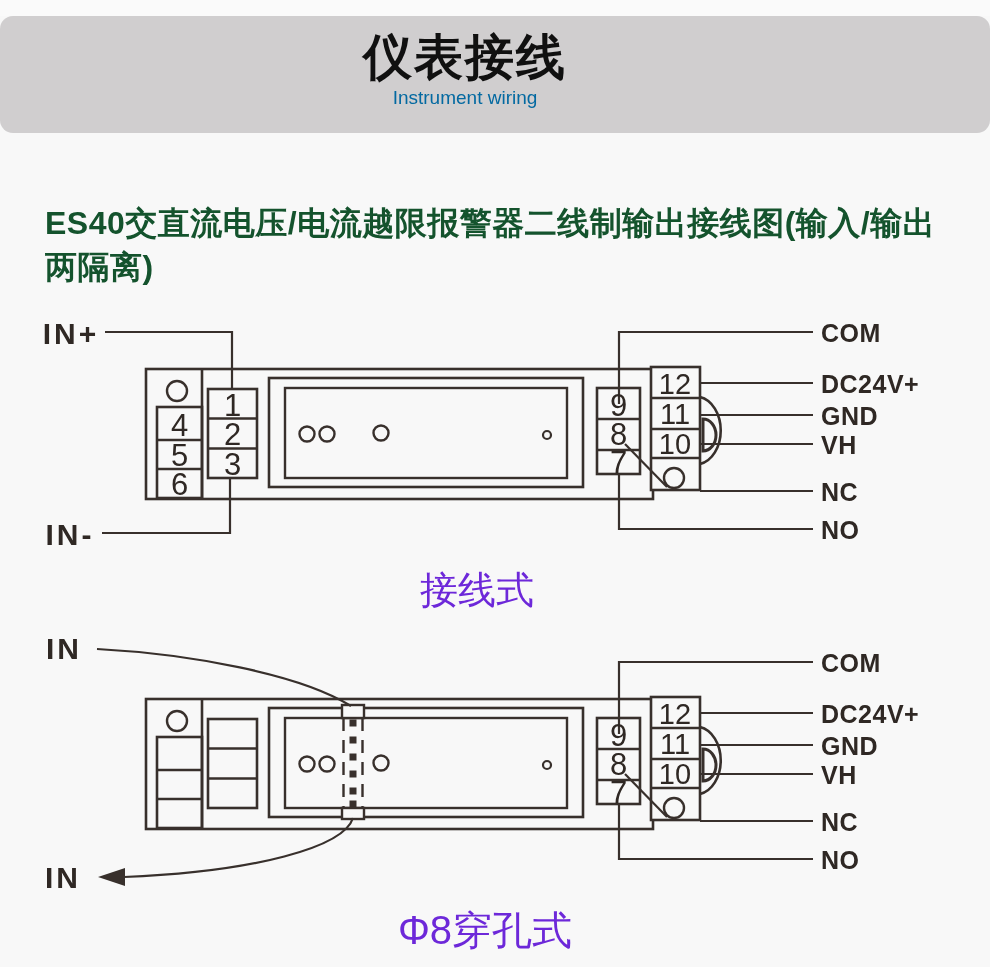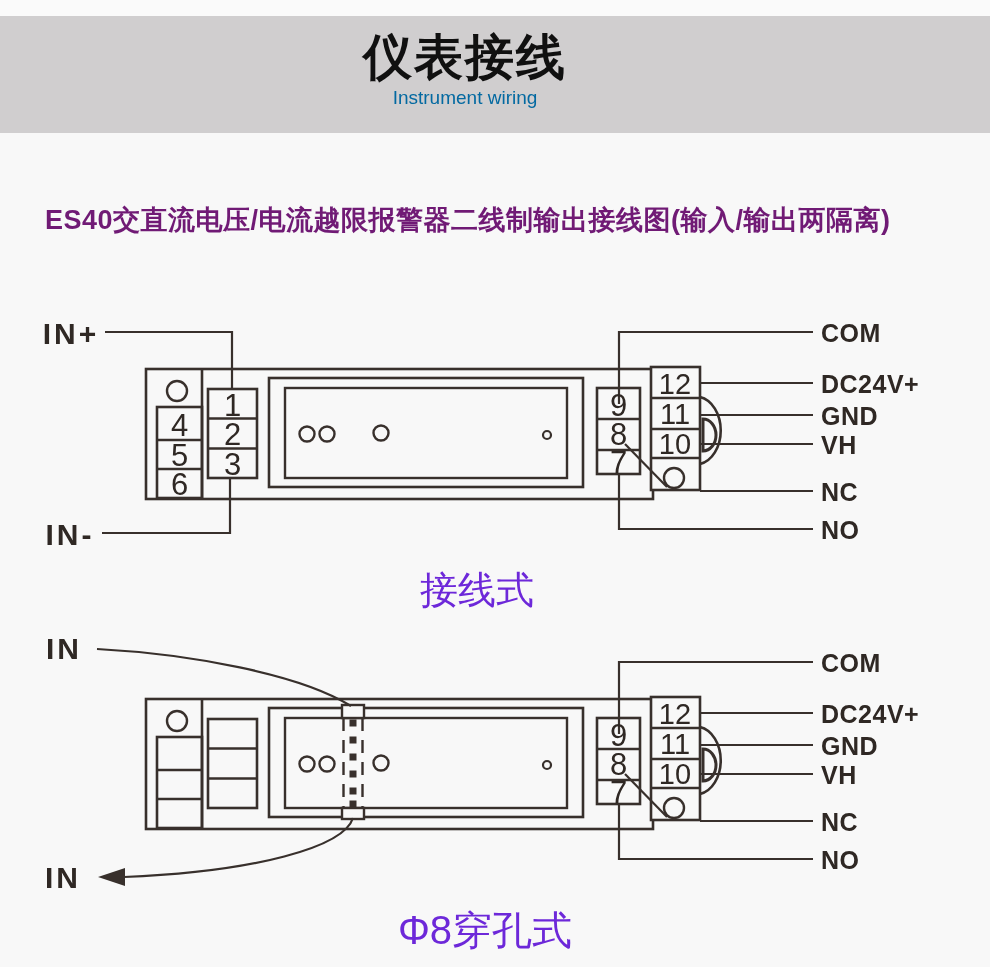--- a/index.html
+++ b/index.html
@@ -7,32 +7,33 @@
     width:990px;height:967px;position:relative;overflow:hidden;
     background:#f8f8f8;
     font-family:"Liberation Sans",sans-serif;
     color:#2a2421;
   }
   .top-strip{position:absolute;left:0;top:0;width:990px;height:16px;background:#fafafa;}
   .banner{
     position:absolute;left:0;top:16px;width:990px;height:117px;
     background:#d0cecf;text-align:center;box-sizing:border-box;
     padding-right:60px;
+    border-radius:13px;
   }
   .banner-title{
     margin-top:12px;font-size:49px;font-weight:700;color:#101010;
     letter-spacing:2px;line-height:58px;
     font-family:"Liberation Sans",sans-serif;
   }
   .banner-subtitle{
     font-size:19px;font-weight:400;color:#0369a1;line-height:22px;margin-top:1px;
   }
   .section-title{
     position:absolute;left:45px;top:202px;width:910px;
-    font-size:27px;font-weight:700;color:#701a75;letter-spacing:0.5px;
+    font-size:32px;font-weight:700;color:#14532d;letter-spacing:0.5px;
   }
   svg{position:absolute;left:0;display:block;}
   #svg-wired{top:300px;}
   #svg-hole{top:625px;}
   .caption{
     position:absolute;left:0;width:990px;text-align:center;box-sizing:border-box;
     color:#6d28d9;font-weight:500;
   }
   .caption-wired{top:565px;font-size:38px;padding-right:36px;}
   .caption-hole{top:903px;font-size:40px;padding-right:20px;}

